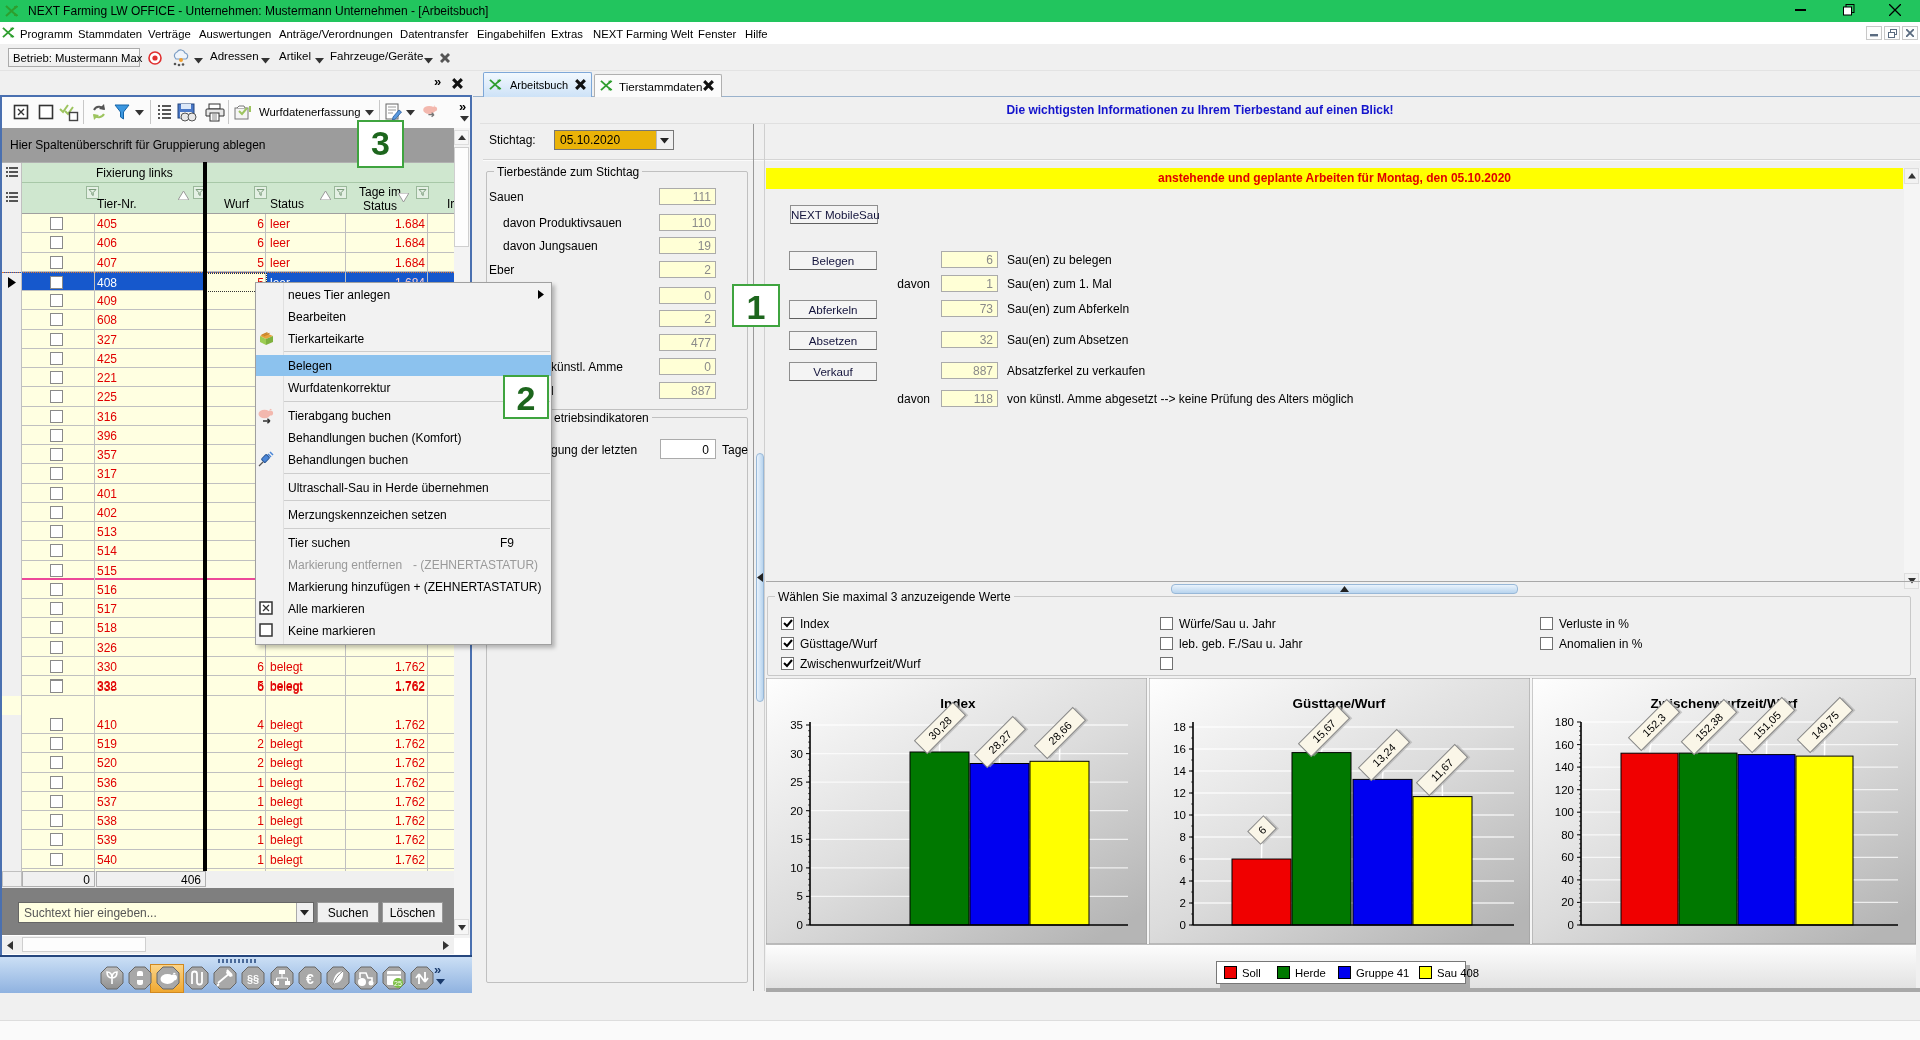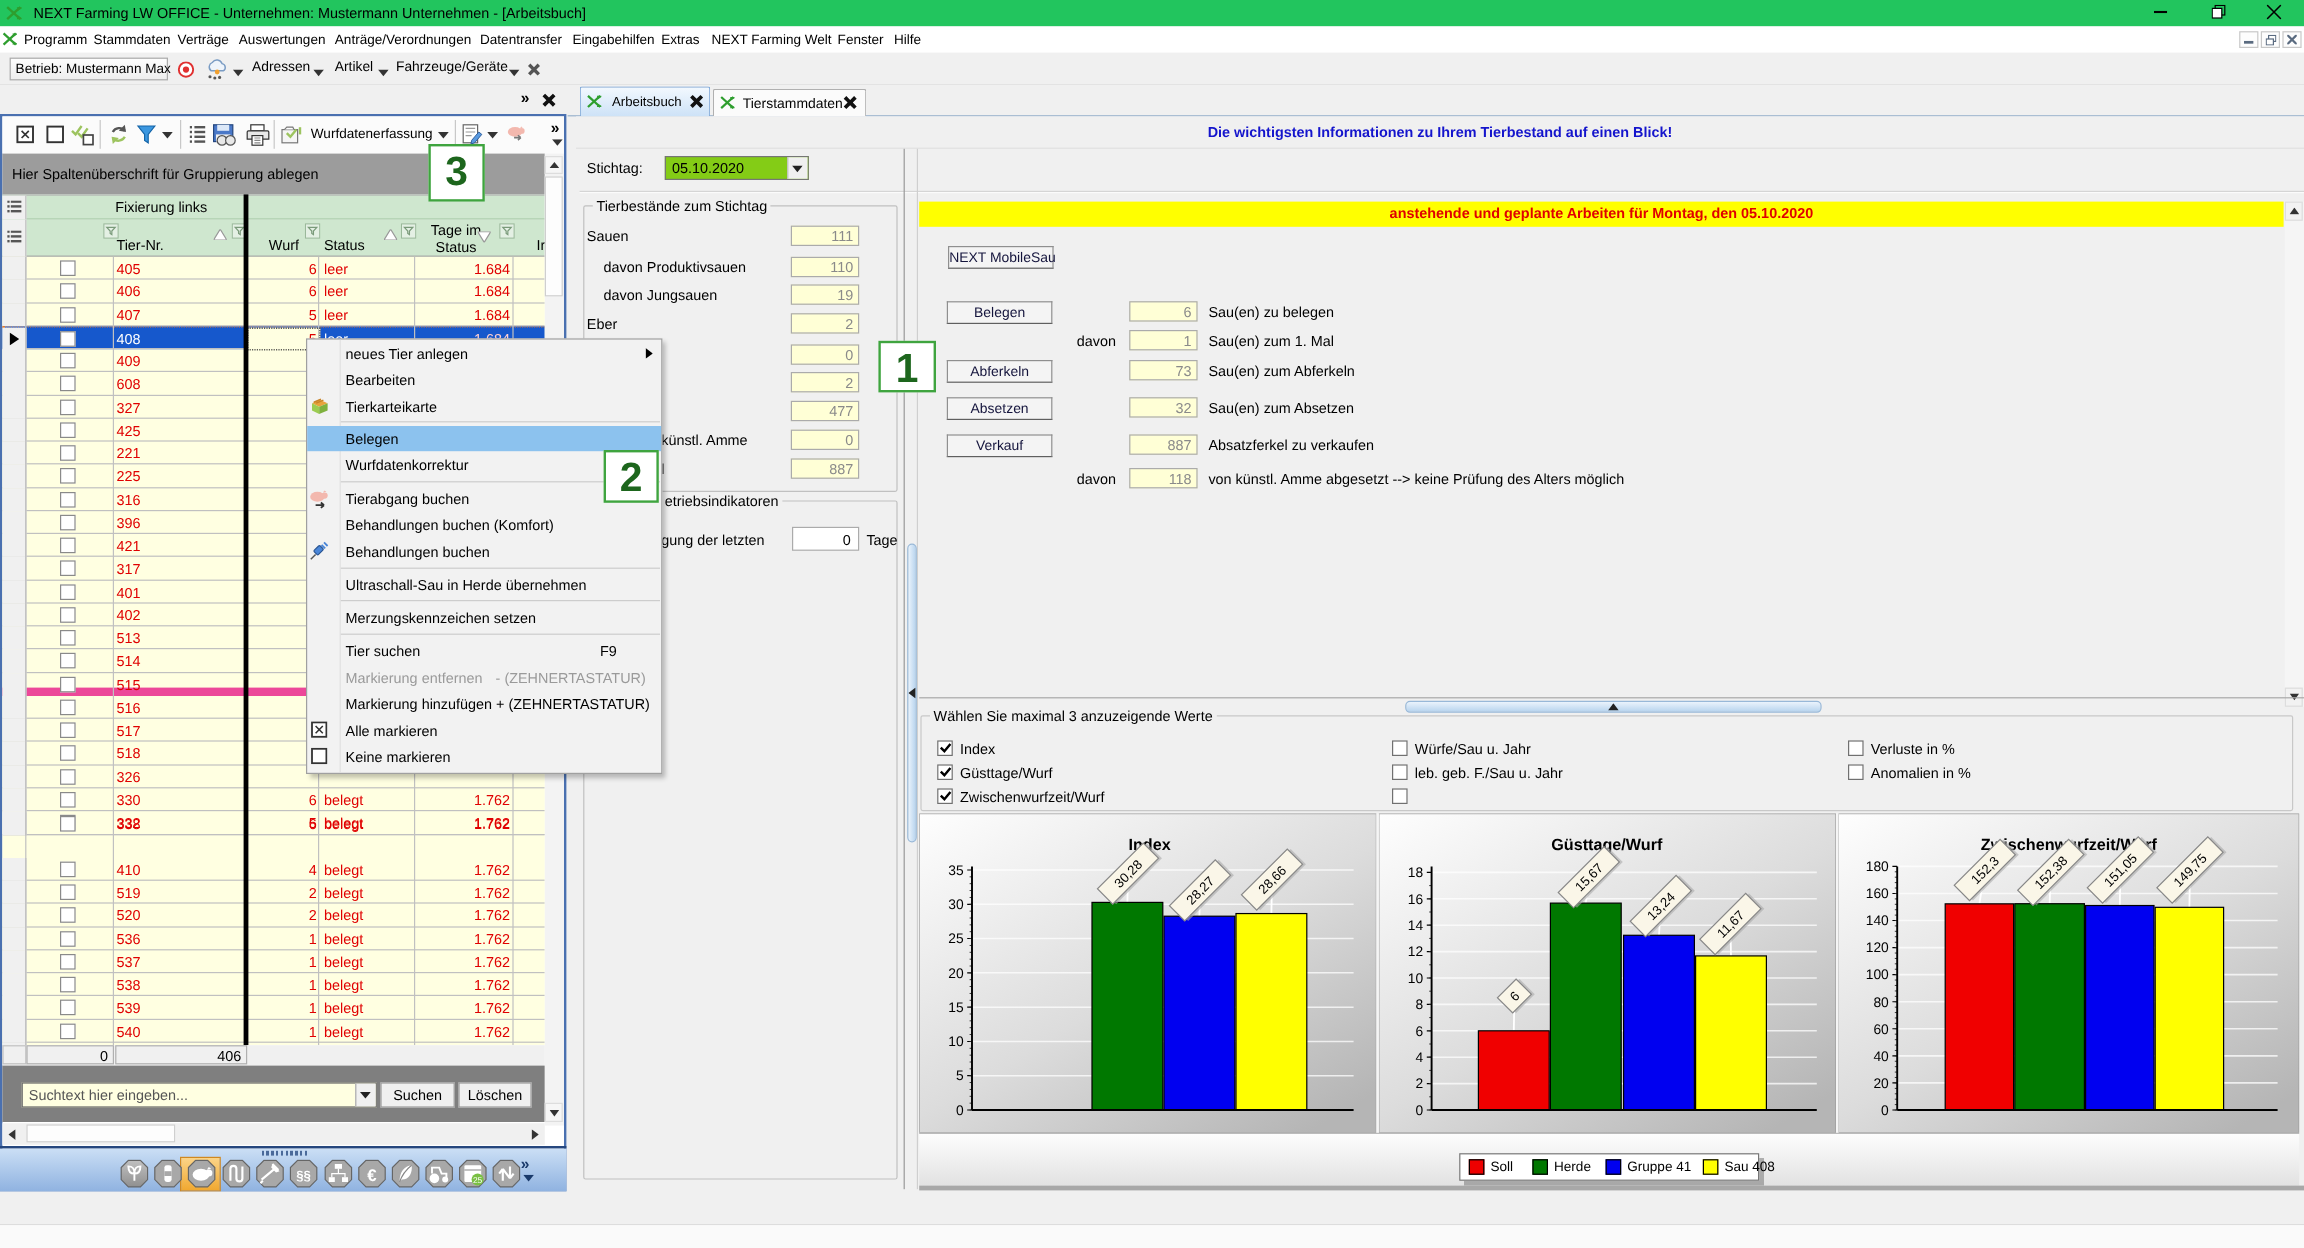--- a/index.html
+++ b/index.html
@@ -325,21 +325,21 @@
 <div class="abs tt" style="left:95px;top:3px;color:#e00000;">316</div>
 </div>
 <div class="abs" style="left:0;top:212px;width:452px;height:19px;border-bottom:1px solid #c0c0c0;">
 <div class="abs" style="left:0;top:0;width:20px;height:19px;background:#f0f0f0;border-right:1px solid #c0c0c0;"></div>
 <div class="abs" style="left:48px;top:3px;width:13px;height:13px;background:#fff;border:1px solid #8a8a8a;"></div>
 <div class="abs tt" style="left:95px;top:3px;color:#e00000;">396</div>
 </div>
 <div class="abs" style="left:0;top:231px;width:452px;height:19px;border-bottom:1px solid #c0c0c0;">
 <div class="abs" style="left:0;top:0;width:20px;height:19px;background:#f0f0f0;border-right:1px solid #c0c0c0;"></div>
 <div class="abs" style="left:48px;top:3px;width:13px;height:13px;background:#fff;border:1px solid #8a8a8a;"></div>
-<div class="abs tt" style="left:95px;top:3px;color:#e00000;">421</div>
+<div class="abs tt" style="left:95px;top:3px;color:#e00000;">357</div>
 </div>
 <div class="abs" style="left:0;top:250px;width:452px;height:20px;border-bottom:1px solid #c0c0c0;">
 <div class="abs" style="left:0;top:0;width:20px;height:20px;background:#f0f0f0;border-right:1px solid #c0c0c0;"></div>
 <div class="abs" style="left:48px;top:3px;width:13px;height:13px;background:#fff;border:1px solid #8a8a8a;"></div>
 <div class="abs tt" style="left:95px;top:3px;color:#e00000;">317</div>
 </div>
 <div class="abs" style="left:0;top:270px;width:452px;height:19px;border-bottom:1px solid #c0c0c0;">
 <div class="abs" style="left:0;top:0;width:20px;height:19px;background:#f0f0f0;border-right:1px solid #c0c0c0;"></div>
 <div class="abs" style="left:48px;top:3px;width:13px;height:13px;background:#fff;border:1px solid #8a8a8a;"></div>
 <div class="abs tt" style="left:95px;top:3px;color:#e00000;">401</div>
@@ -352,21 +352,21 @@
 <div class="abs" style="left:0;top:308px;width:452px;height:19px;border-bottom:1px solid #c0c0c0;">
 <div class="abs" style="left:0;top:0;width:20px;height:19px;background:#f0f0f0;border-right:1px solid #c0c0c0;"></div>
 <div class="abs" style="left:48px;top:3px;width:13px;height:13px;background:#fff;border:1px solid #8a8a8a;"></div>
 <div class="abs tt" style="left:95px;top:3px;color:#e00000;">513</div>
 </div>
 <div class="abs" style="left:0;top:327px;width:452px;height:20px;border-bottom:1px solid #c0c0c0;">
 <div class="abs" style="left:0;top:0;width:20px;height:20px;background:#f0f0f0;border-right:1px solid #c0c0c0;"></div>
 <div class="abs" style="left:48px;top:3px;width:13px;height:13px;background:#fff;border:1px solid #8a8a8a;"></div>
 <div class="abs tt" style="left:95px;top:3px;color:#e00000;">514</div>
 </div>
-<div class="abs" style="left:0;top:347px;width:452px;height:19px;border-bottom:7px solid #ec4899;">
+<div class="abs" style="left:0;top:347px;width:452px;height:19px;border-bottom:2px solid #ec4899;">
 <div class="abs" style="left:0;top:0;width:20px;height:19px;background:#f0f0f0;border-right:1px solid #c0c0c0;"></div>
 <div class="abs" style="left:48px;top:3px;width:13px;height:13px;background:#fff;border:1px solid #8a8a8a;"></div>
 <div class="abs tt" style="left:95px;top:3px;color:#e00000;">515</div>
 </div>
 <div class="abs" style="left:0;top:366px;width:452px;height:19px;border-bottom:1px solid #c0c0c0;">
 <div class="abs" style="left:0;top:0;width:20px;height:19px;background:#f0f0f0;border-right:1px solid #c0c0c0;"></div>
 <div class="abs" style="left:48px;top:3px;width:13px;height:13px;background:#fff;border:1px solid #8a8a8a;"></div>
 <div class="abs tt" style="left:95px;top:3px;color:#e00000;">516</div>
 </div>
 <div class="abs" style="left:0;top:385px;width:452px;height:19px;border-bottom:1px solid #c0c0c0;">
@@ -611,21 +611,21 @@
       <path d="M9 2 h4 v1 l-3 2 z" fill="#2e9e2e"></path>
       <path d="M9 12 h4 v-1 l-3 -2 z" fill="#2e9e2e"></path>
     </svg>
 <div class="abs tt" style="left:619px;top:80px;font-size:11.6px;">Tierstammdaten</div>
 <svg class="abs" style="left:702px;top:79px" width="13" height="13" viewBox="0 0 12 12">
       <path d="M1 3 L3 1 L6 4 L9 1 L11 3 L8 6 L11 9 L9 11 L6 8 L3 11 L1 9 L4 6 z" fill="#111"></path>
     </svg>
 <div class="abs" style="left:480px;top:97px;width:1440px;height:26px;background:#f0f0f0;text-align:center;"><span style="color:#1414cc;font-weight:bold;position:relative;top:6px;">Die wichtigsten Informationen zu Ihrem Tierbestand auf einen Blick!</span></div>
 <div class="abs" style="left:480px;top:123px;width:1440px;height:1px;background:#e0e0e0;"></div>
 <div class="abs tt" style="left:489px;top:133px;">Stichtag:</div>
-<div class="abs" style="left:554px;top:130px;width:120px;height:20px;background:#84cc16;border:1px solid #767676;padding:2px 0 0 5px;">05.10.2020</div>
+<div class="abs" style="left:554px;top:130px;width:120px;height:20px;background:#eab308;border:1px solid #767676;padding:2px 0 0 5px;">05.10.2020</div>
 <div class="abs" style="left:656px;top:131px;width:17px;height:18px;background:#f0f0f0;border-left:1px solid #bbb;"></div>
 <svg class="abs" style="left:660px;top:138px" width="9" height="6">
       <path d="M0 0 h9 l-4.5 5.5 z" fill="#222"></path>
     </svg>
 <div class="abs" style="left:483px;top:159px;width:1437px;height:1px;background:#d5d5d5;"></div>
 <div class="abs" style="left:483px;top:160px;width:1437px;height:1px;background:#fbfbfb;"></div>
 <div class="abs" style="left:486px;top:171px;width:262px;height:239px;border:1px solid #c0c0c0;border-radius:2px;"></div>
 <div class="abs tt" style="left:494px;top:165px;background:#f0f0f0;padding:0 3px;">Tierbestände zum Stichtag</div>
 <div class="abs" style="left:659px;top:188px;width:57px;height:17px;background:#ffffd6;border:1px solid #ababab;text-align:right;color:#8a8a8a;padding:1px 4px 0 0;">111</div>
 <div class="abs" style="left:659px;top:214px;width:57px;height:17px;background:#ffffd6;border:1px solid #ababab;text-align:right;color:#8a8a8a;padding:1px 4px 0 0;">110</div>

